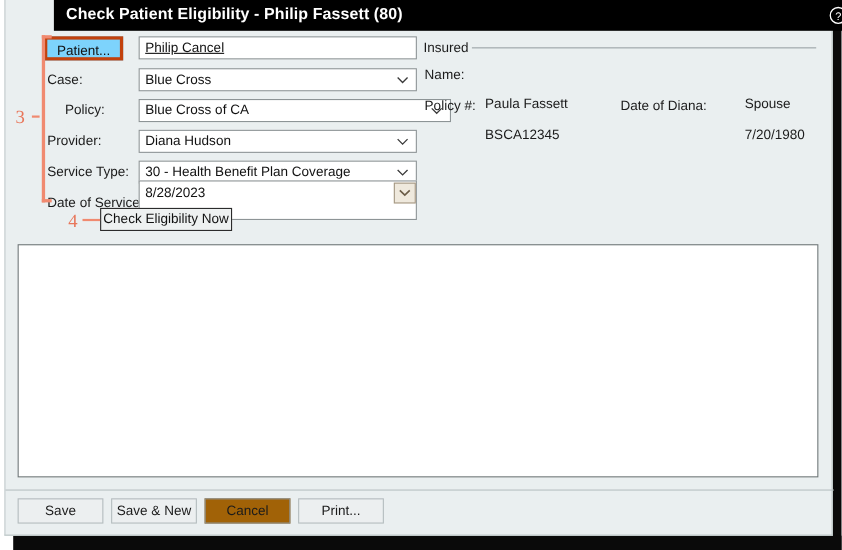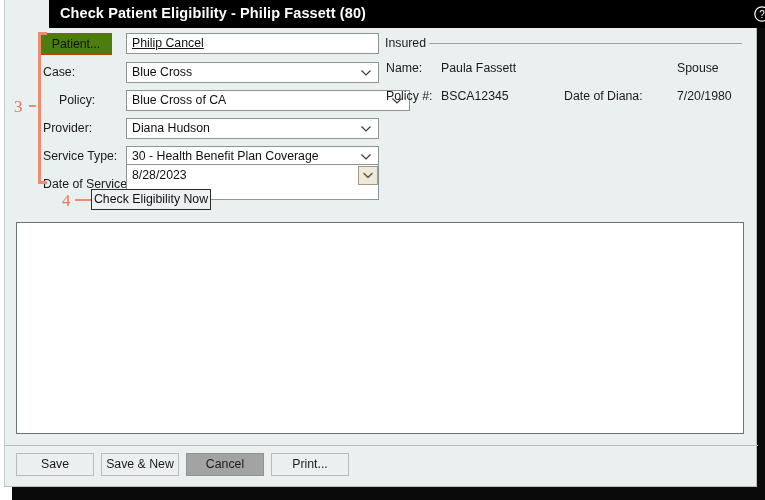--- a/index.html
+++ b/index.html
@@ -111,22 +111,22 @@
   }
 
   
   #patient-btn {
     position: absolute;
     left: 35px;
     top: 33px;
     width: 72px;
     height: 22px;
     box-sizing: border-box;
-    background: #4d7c0f;
-    border: 1px solid #c2410c;
+    background: #7dd3fc;
+    border: 3px solid #c2410c;
     font-size: 12.3px;
     color: #111111;
     text-align: center;
     line-height: 20px;
     cursor: pointer;
   }
 
   
   #dos-picker {
     position: absolute;
@@ -178,20 +178,21 @@
     position: absolute;
     font-size: 12.3px;
     color: #1b1b1b;
     white-space: nowrap;
   }
   .ins-value {
     position: absolute;
     font-size: 12.3px;
     color: #1b1b1b;
     white-space: nowrap;
+    margin-top: 26px;
   }
 
   
   #results-panel {
     position: absolute;
     left: 11px;
     top: 222px;
     width: 728px;
     height: 212px;
     box-sizing: border-box;
@@ -215,21 +216,21 @@
     box-sizing: border-box;
     background: #eceff0;
     border: 1px solid #b4bcbe;
     font-size: 12.3px;
     color: #1b1b1b;
     text-align: center;
     line-height: 21px;
     cursor: pointer;
   }
   .footer-btn.default {
-    background: #a3a3a3;
+    background: #a16207;
     border: 1px solid #8d9496;
   }
 
   
   .anno-num {
     position: absolute;
     color: #e8765a;
     font-size: 17px;
     font-family: "Liberation Serif", serif;
   }

